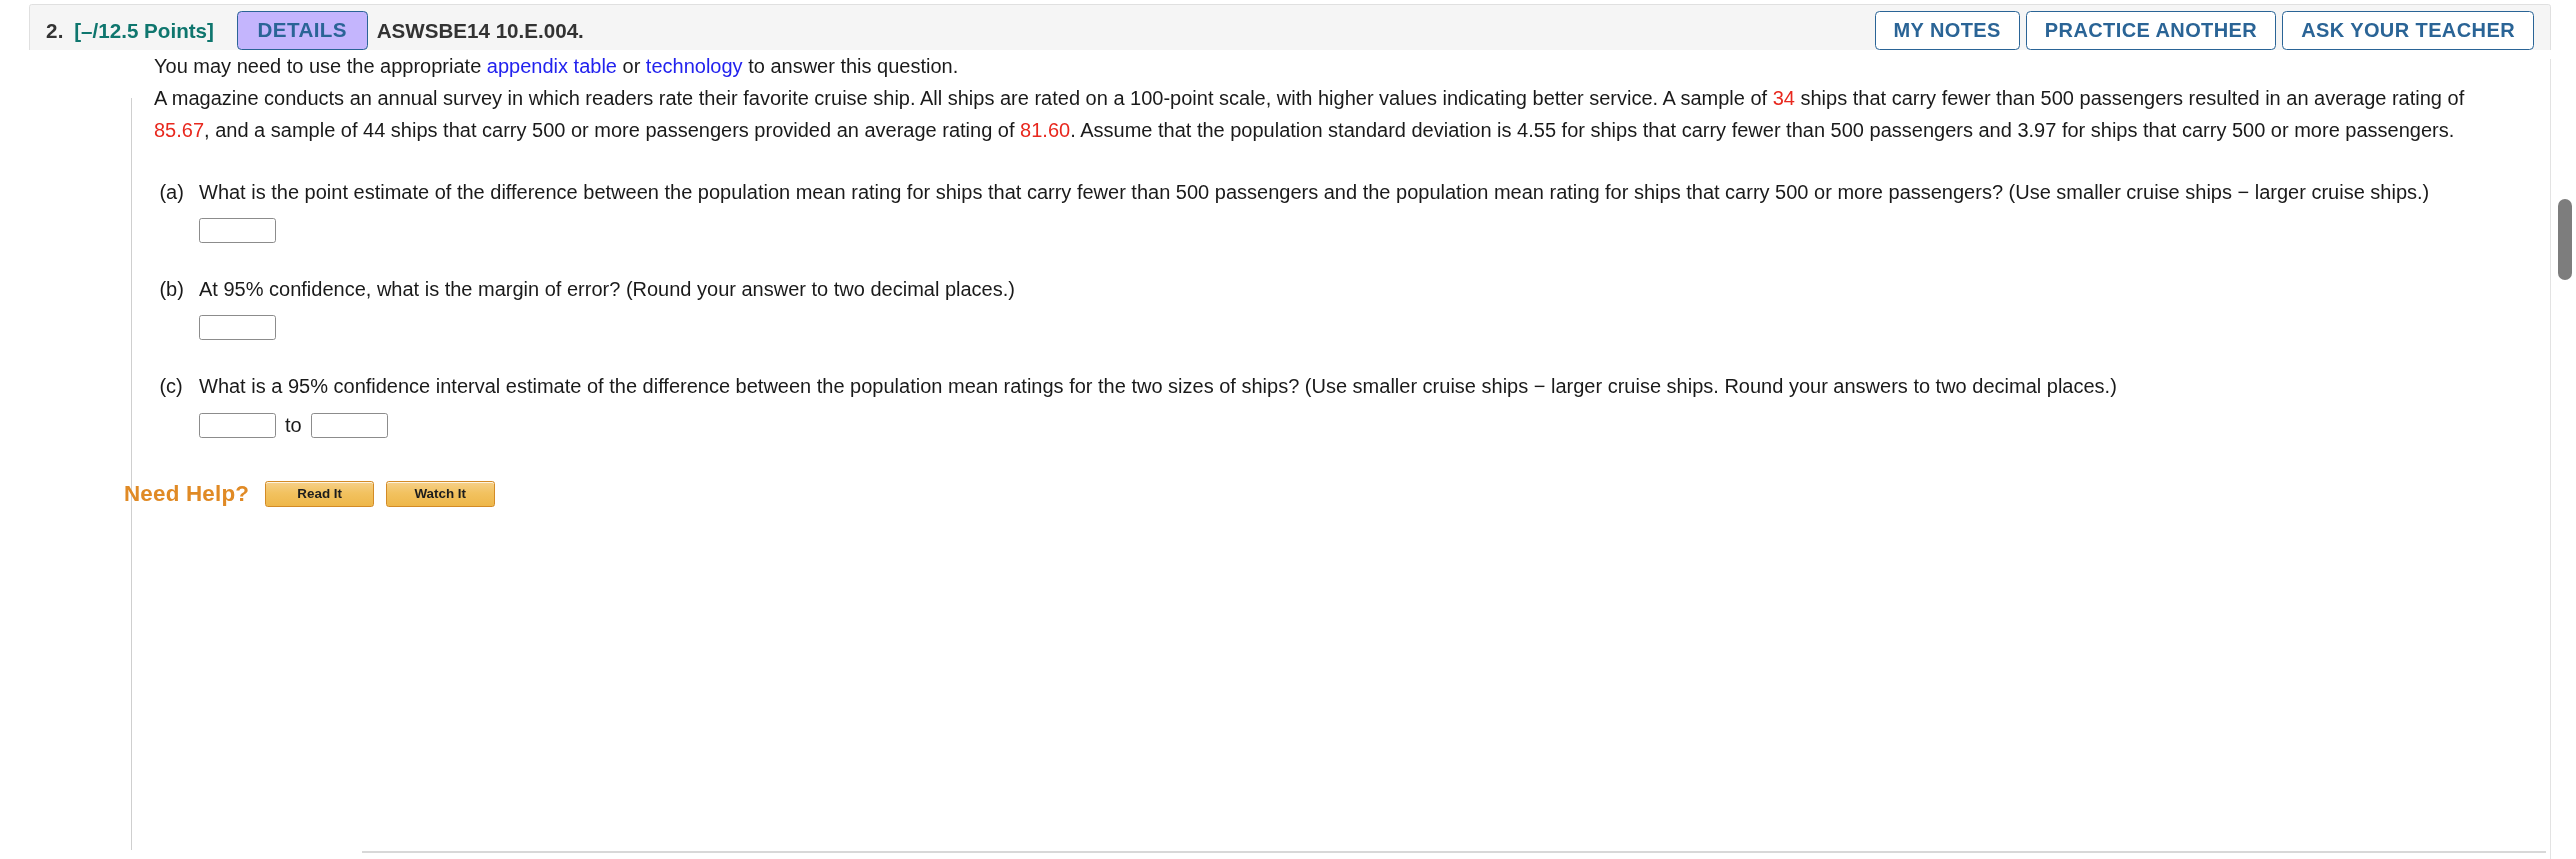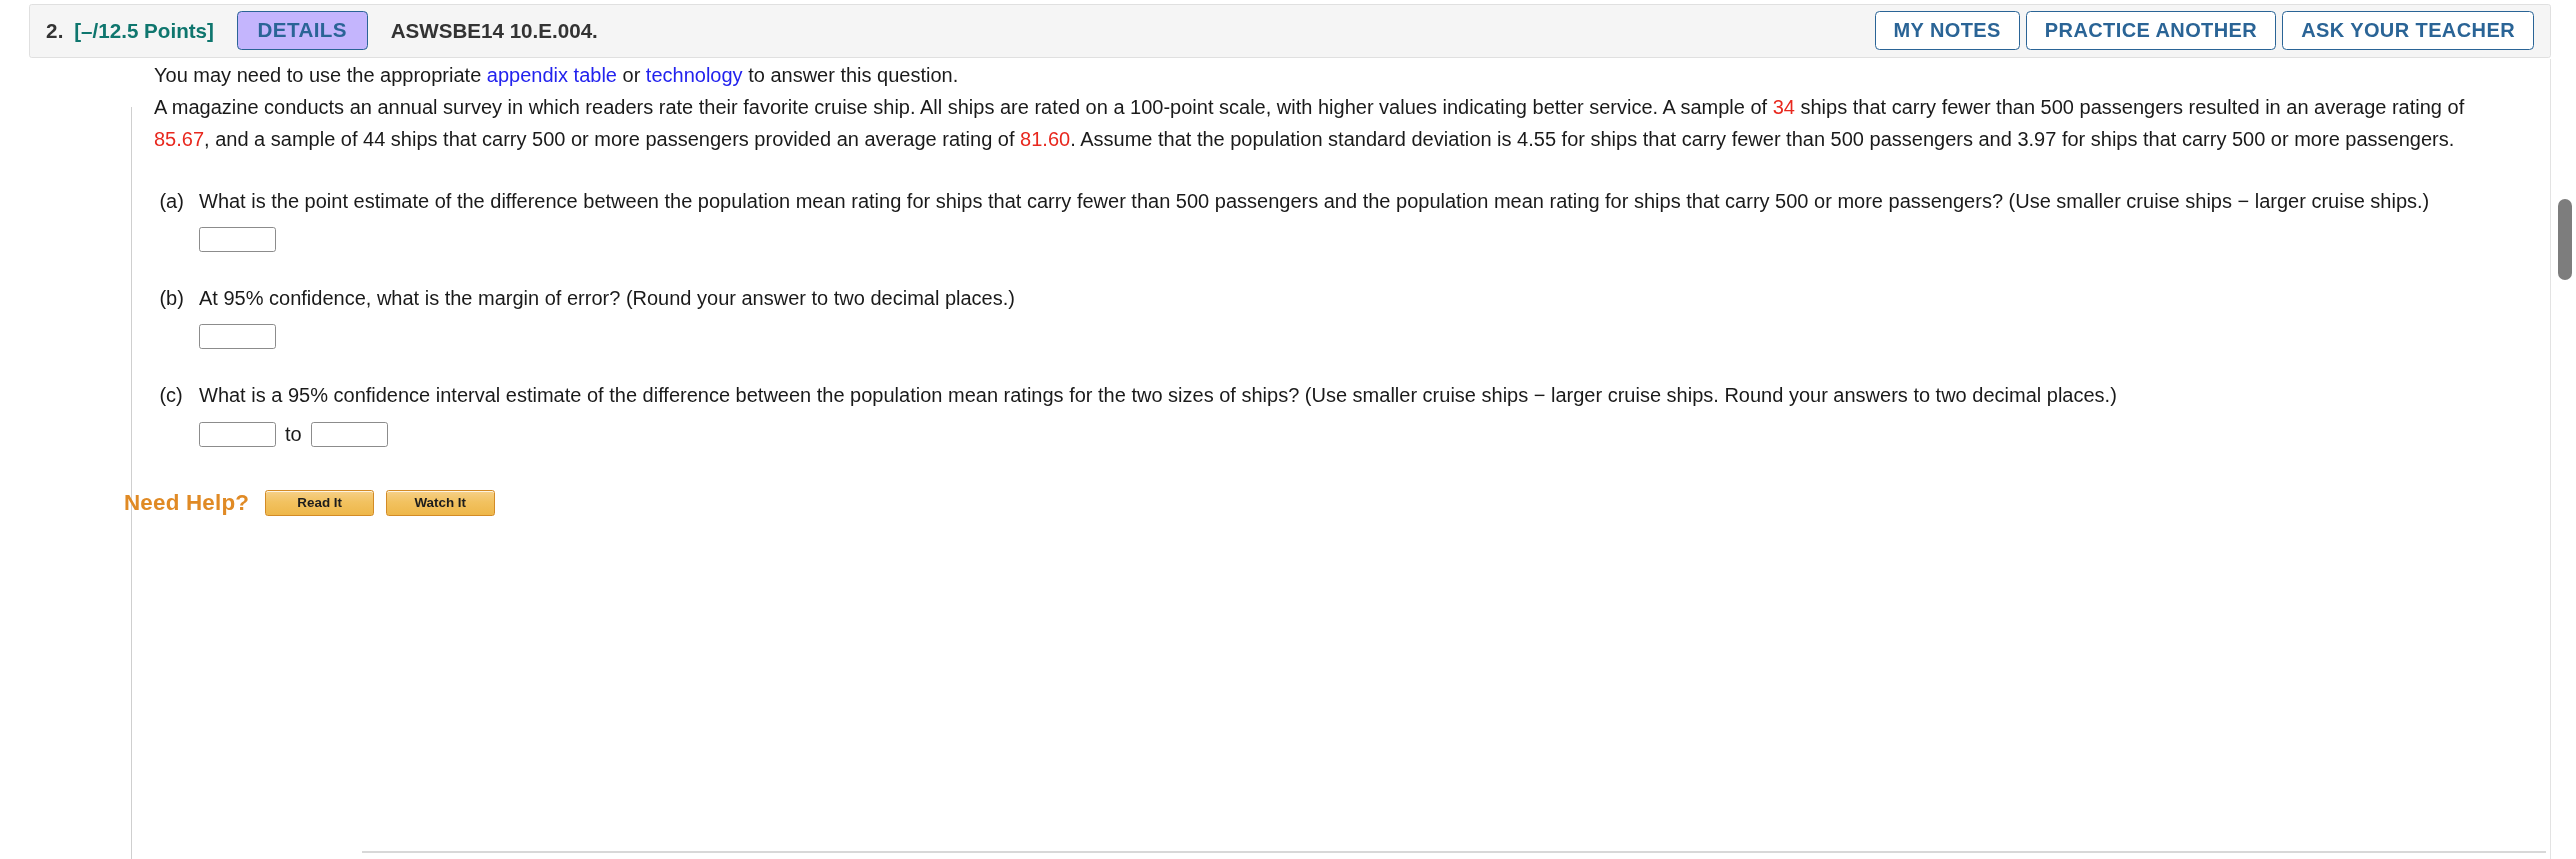--- a/index.html
+++ b/index.html
@@ -53,21 +53,21 @@
     color: #2a6496;
     font-size: 20.6px;
     font-weight: bold;
     letter-spacing: 0.4px;
     padding: 8px 19.7px 9px 19.7px;
     cursor: pointer;
     line-height: 1;
     font-family: "Liberation Sans", sans-serif;
   }
   .qcode {
-    margin-left: 23px;
+    margin-left: 9px;
     font-size: 20.6px;
     font-weight: bold;
     color: #333333;
     white-space: nowrap;
   }
   .header-spacer { flex: 1 1 auto; }
   .hdr-btn {
     background: #ffffff;
     border: 1.8px solid #2a6496;
     border-radius: 4.5px;
@@ -80,21 +80,21 @@
     cursor: pointer;
     line-height: 1;
     white-space: nowrap;
     font-family: "Liberation Sans", sans-serif;
   }
 
   
   .qbody {
     position: absolute;
     left: 29px;
-    top: 59px;
+    top: 50px;
     width: 2522px;
     height: 800px;
     background: #ffffff;
     overflow: hidden;
   }
   .left-rule {
     position: absolute;
     left: 102px;
     top: 48px;
     width: 0.9px;

